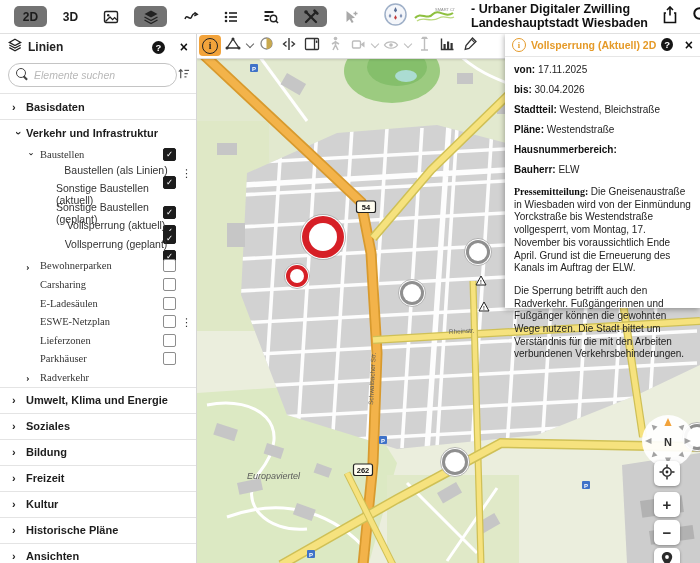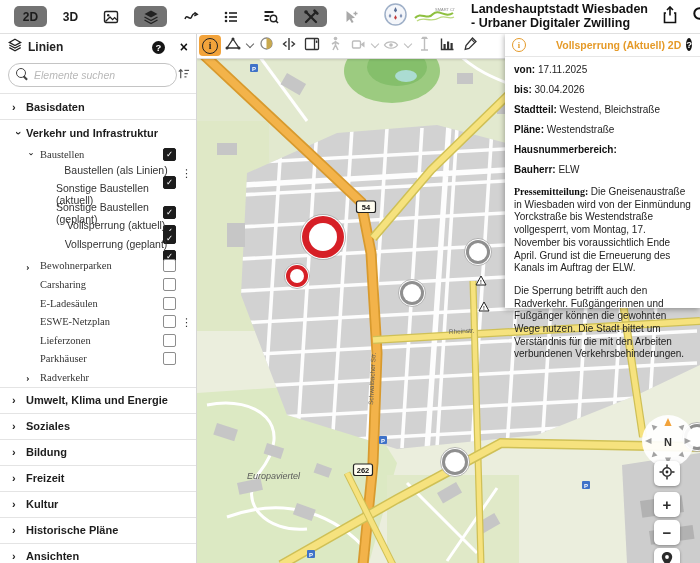--- a/index.html
+++ b/index.html
@@ -52,21 +52,21 @@
   .mt-chev i{width:5px;height:5px;border-right:1.4px solid #666;border-bottom:1.4px solid #666;transform:rotate(45deg);margin-top:-3px;}
   .mt-chev.gray i{border-color:#bdbdbd;}
   .info-glyph{width:14px;height:14px;border:1.5px solid #222;border-radius:50%;font-size:9.5px;font-weight:bold;
               color:#222;display:flex;align-items:center;justify-content:center;font-family:"Liberation Serif",serif;}
   
   .panel{position:absolute;top:0;right:0;width:195px;height:275px;background:#fff;z-index:6;
          box-shadow:-1px 2px 5px rgba(0,0,0,.28);}
   .panel-head{height:23px;border-bottom:1px solid #e6e6e6;display:flex;align-items:center;padding:0 7px;gap:5px;}
   .pinfo{width:12px;height:12px;border:1.3px solid #e59a28;border-radius:50%;color:#e59a28;font-size:8.5px;
          font-weight:bold;display:flex;align-items:center;justify-content:center;font-family:"Liberation Serif",serif;flex:0 0 auto;}
-  .panel-title{color:#e59a28;font-weight:bold;font-size:10.5px;white-space:nowrap;margin-left:25px;}
+  .panel-title{color:#e59a28;font-weight:bold;font-size:10.5px;white-space:nowrap;}
   .panel .round-help{width:13px;height:13px;}
   .panel-body{padding:7px 9px 0;font-size:10px;color:#222;}
   .fld{margin-bottom:8px;line-height:12px;}
   .fld b{color:#0f0f0f;}
   .para{margin-top:10px;line-height:12.7px;}
   .para b{color:#0f0f0f;font-family:Liberation Serif, serif;}
   
   .compass{position:absolute;left:443px;top:380px;width:56px;height:56px;z-index:3;cursor:pointer;}
   .mbtn{position:absolute;left:457px;width:26px;height:25px;background:#fff;border-radius:5px;z-index:3;
         box-shadow:0 1px 3px rgba(0,0,0,.35);display:flex;align-items:center;justify-content:center;
@@ -153,22 +153,22 @@
           <path d="M17 10.5 l1.4 2.6 -1.4 1.8 -1.4 -1.8 Z" fill="#8193b5"></path>
           <path d="M11.5 12 l1.4 2.8 -1.4 2 -1.4 -2 Z" fill="#c23a3a"></path>
         </svg></span>
     <span><svg width="42" height="20" viewBox="0 0 42 20">
           <path d="M2 13 C8 6, 14 16, 20 9 C26 3, 32 14, 40 8" fill="none" stroke="#7ab51d" stroke-width="2" opacity="0.85"></path>
           <path d="M4 16 C10 11, 18 18, 26 13 C32 9.5, 36 15, 41 12" fill="none" stroke="#aacf5e" stroke-width="1.3" opacity="0.8"></path>
           <text x="22" y="6" font-size="4" fill="#8a8a8a" font-family="Liberation Sans,sans-serif">SMART CITY</text>
         </svg></span>
   </div>
   <div class="title-block">
+    <div>- Urbaner Digitaler Zwilling</div>
     <div>Landeshauptstadt Wiesbaden</div>
-    <div>- Urbaner Digitaler Zwilling</div>
   </div>
   <div class="spacer"></div>
   <div class="hicon">
     <span><svg width="16" height="18" viewBox="0 0 16 18">
           <path d="M8 1.5 v8" stroke="#111" stroke-width="1.6"></path>
           <path d="M5 4 L8 1 L11 4" fill="none" stroke="#111" stroke-width="1.6"></path>
           <path d="M4 7 H2.5 V16.5 H13.5 V7 H12" fill="none" stroke="#111" stroke-width="1.6"></path>
         </svg></span>
   </div>
   <div class="hicon">

